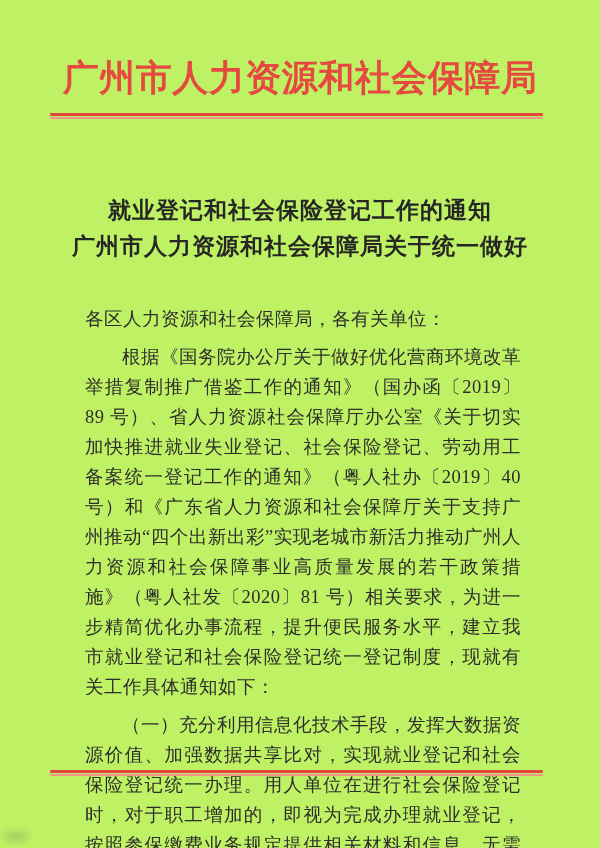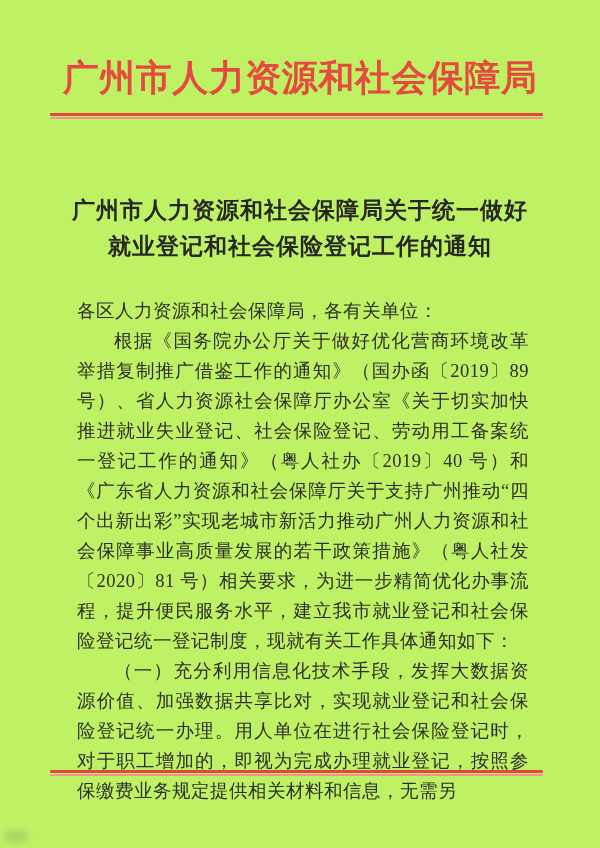--- a/index.html
+++ b/index.html
@@ -67,21 +67,21 @@
     position: absolute;
     top: 296px;
     left: 77px;
     width: 452px;
     font-size: 18.5px;
     line-height: 30px;
     text-align: justify;
     letter-spacing: 0.5px;
     color: #2e2d2b;
   }
-  .body-text p { margin: 0; }
+  .body-text p { margin: 8px; }
   .indent { text-indent: 2em; }
 
   .section-heading {
     text-indent: 2em;
     font-weight: bold;
     font-family: "Liberation Sans", "DejaVu Sans", sans-serif;
     font-size: 18px;
     color: #242422;
   }
 
@@ -104,22 +104,22 @@
 
   <div class="agency-name">广州市人力资源和社会保障局</div>
 
   <div class="red-rule rule-header">
     <div class="thick"></div>
     <div class="thin"></div>
   </div>
 
 
   <div class="doc-title">
+    <div>就业登记和社会保险登记工作的通知</div>
     <div>广州市人力资源和社会保障局关于统一做好</div>
-    <div>就业登记和社会保险登记工作的通知</div>
   </div>
 
   <div class="body-text">
     <p>各区人力资源和社会保障局，各有关单位：</p>
     <p class="indent">根据《国务院办公厅关于做好优化营商环境改革举措复制推广借鉴工作的通知》（国办函〔2019〕89 号）、省人力资源社会保障厅办公室《关于切实加快推进就业失业登记、社会保险登记、劳动用工备案统一登记工作的通知》（粤人社办〔2019〕40 号）和《广东省人力资源和社会保障厅关于支持广州推动“四个出新出彩”实现老城市新活力推动广州人力资源和社会保障事业高质量发展的若干政策措施》（粤人社发〔2020〕81 号）相关要求，为进一步精简优化办事流程，提升便民服务水平，建立我市就业登记和社会保险登记统一登记制度，现就有关工作具体通知如下：</p>
     <p class="indent">（一）充分利用信息化技术手段，发挥大数据资源价值、加强数据共享比对，实现就业登记和社会保险登记统一办理。用人单位在进行社会保险登记时，对于职工增加的，即视为完成办理就业登记，按照参保缴费业务规定提供相关材料和信息，无需另</p>
   </div>
 
   <div class="red-rule rule-footer">
     <div class="thick"></div>

